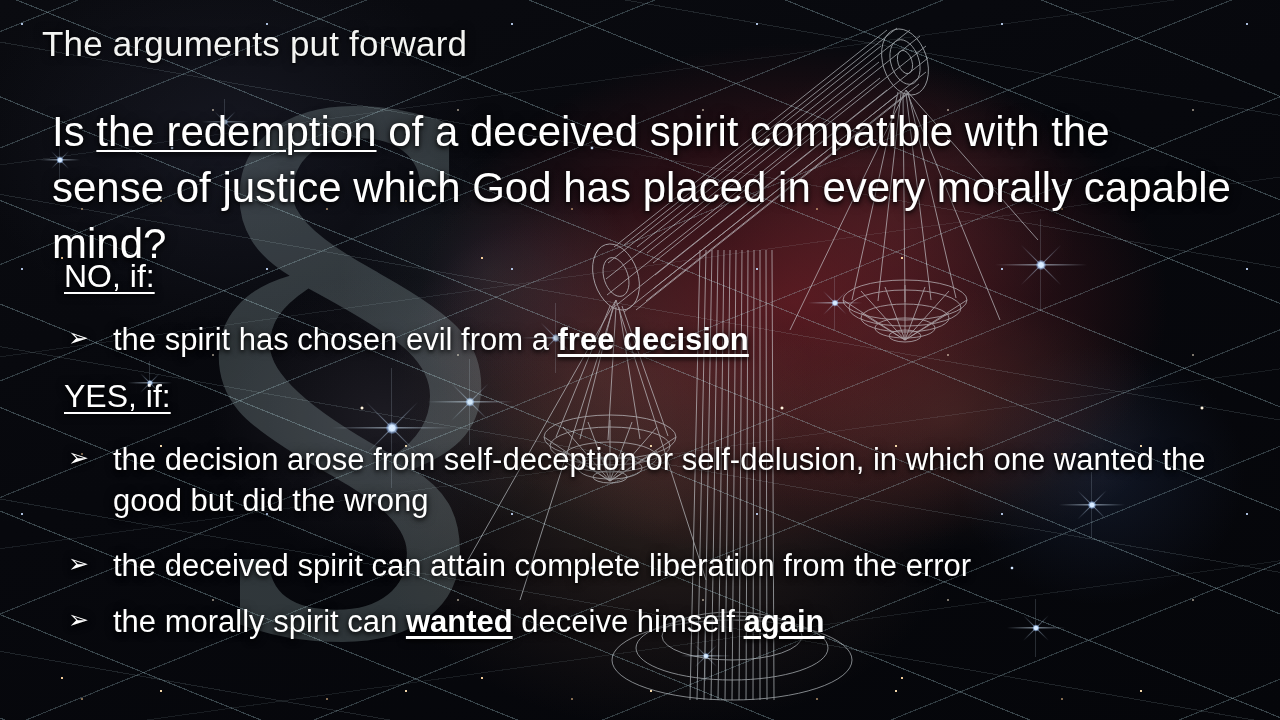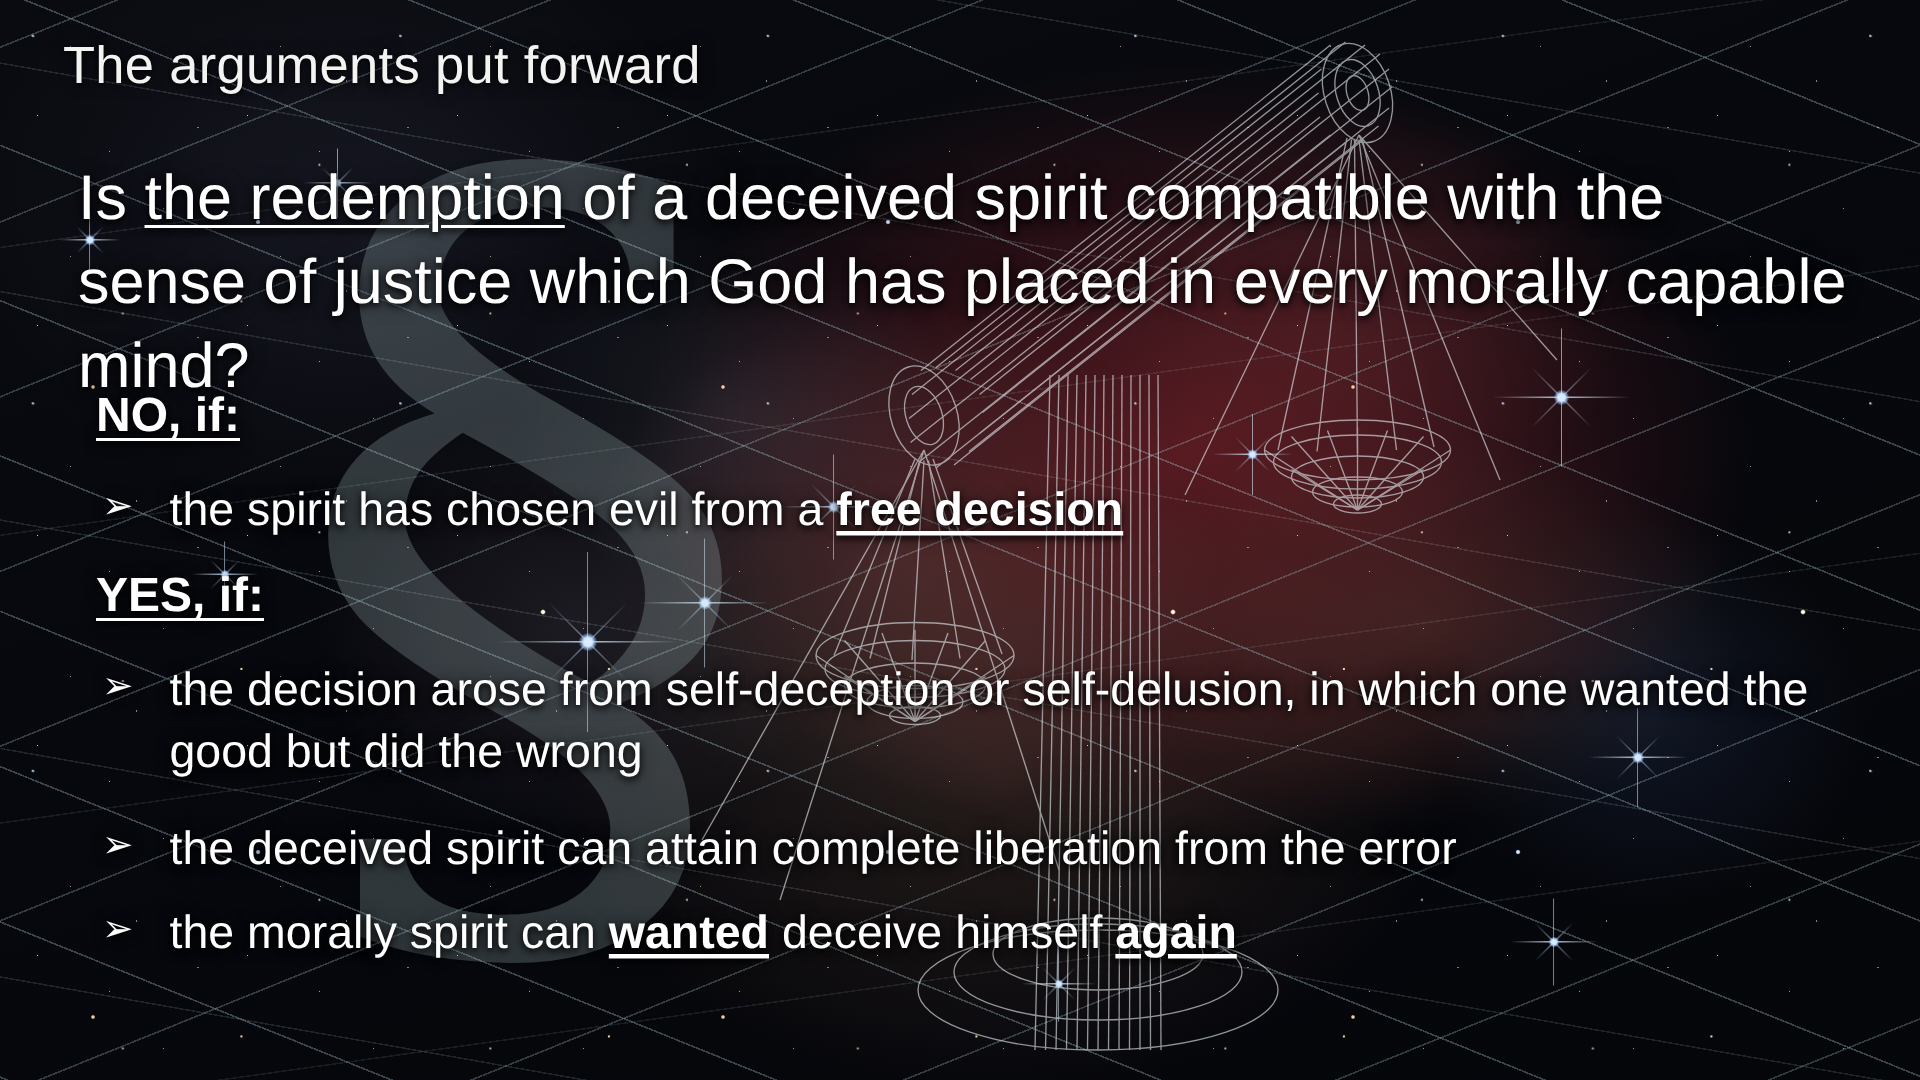--- a/index.html
+++ b/index.html
@@ -134,21 +134,21 @@
     color:#ffffff;
   }
   .question{
     position:absolute;left:52px;top:104px;width:1180px;
     font-size:42px;line-height:1.33;
     font-weight:400;
     text-shadow:0 2px 4px rgba(0,0,0,.9), 0 0 12px rgba(0,0,0,.65);
   }
   .heading{
     position:absolute;left:64px;
-    font-size:32px;font-weight:700;
+    font-size:32px;font-weight:400;
     text-decoration:underline;
     text-underline-offset:5px;
     text-decoration-thickness:2px;
     text-shadow:0 2px 4px rgba(0,0,0,.9), 0 0 10px rgba(0,0,0,.6);
   }
   .h-no{top:258px;}
   .h-yes{top:378px;text-align:center;}
 
   .bullet{
     position:absolute;

